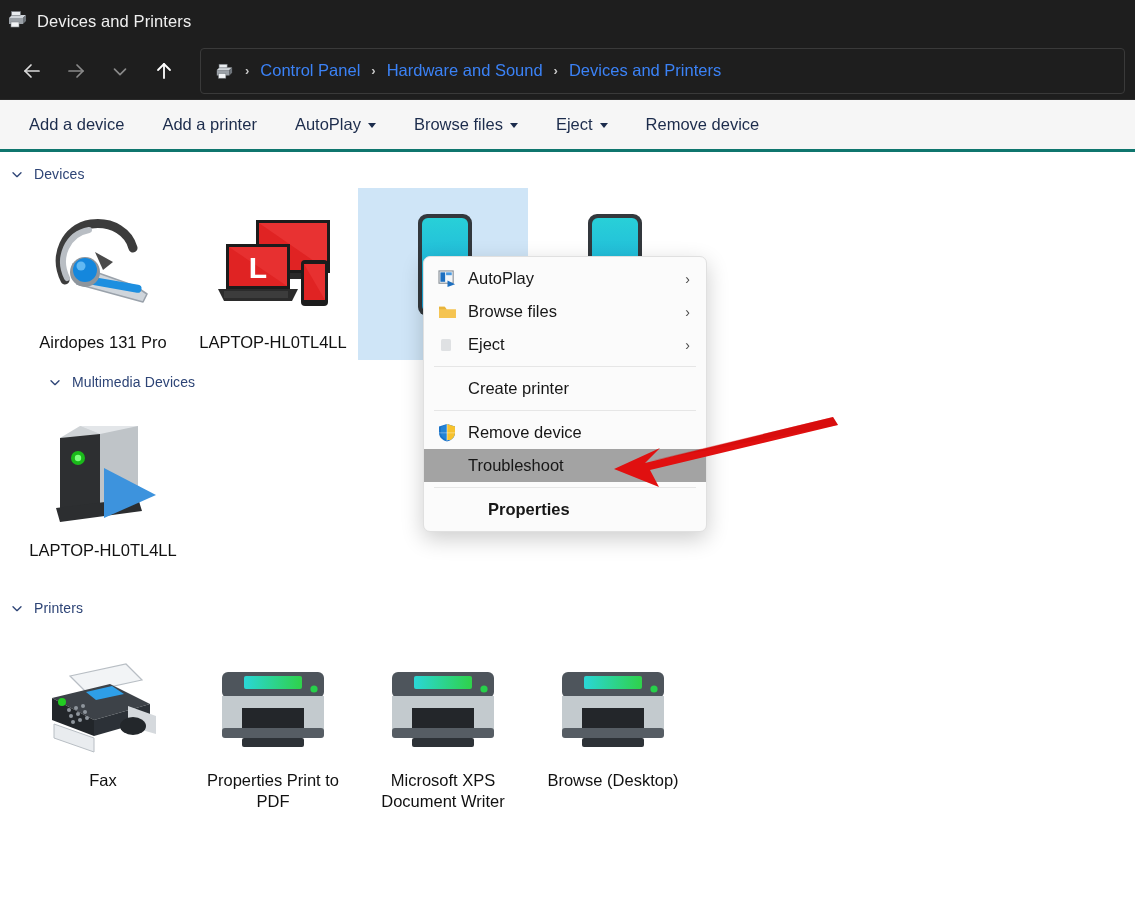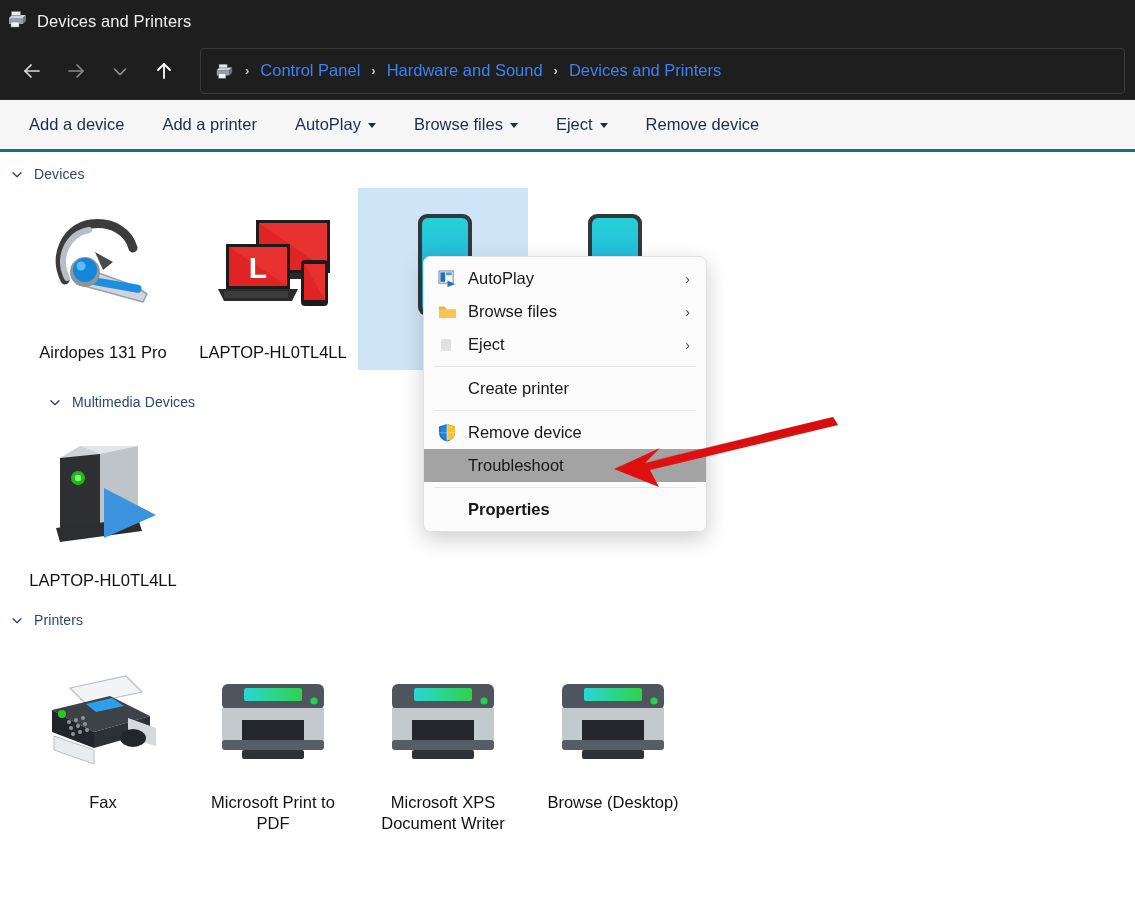--- a/index.html
+++ b/index.html
@@ -73,39 +73,39 @@
   }
   .sec-chev { display: block; }
   .grid { display: flex; padding-left: 18px; }
   .tile {
     width: 170px; display: flex; flex-direction: column;
     align-items: center; padding-top: 14px; padding-bottom: 6px;
   }
   .tile.selected { background: #cfe5f7; }
   .tile-art { height: 118px; display: flex; align-items: flex-end; justify-content: center; }
   .tile-label {
-    margin-top: 22px; font-size: 16.5px; color: #111;
+    margin-top: 12px; font-size: 16.5px; color: #111;
     text-align: center; line-height: 1.32; width: 150px;
   }
 
   
   .ctxmenu {
     position: absolute; left: 423px; top: 256px;
     width: 284px; background: #fbfbfb;
     border: 1px solid #e0e0e0; border-radius: 7px;
     box-shadow: 0 7px 22px rgba(0,0,0,.20);
     padding: 5px 0; z-index: 40;
   }
   .ctxitem {
     height: 33px; display: flex; align-items: center;
     padding: 0 12px 0 14px; font-size: 16.5px; color: #171717;
     position: relative;
   }
   .ctxitem.hl { background: #a3a3a3; }
-  .ctxitem.bold { font-weight: bold; }
+  .ctxitem.bold { font-weight: bold; margin-left: 20px; }
   .ctx-ico { width: 30px; display: flex; align-items: center; }
   .ctx-label { flex: 1; }
   .ctx-arrow { color: #4a4a4a; font-size: 14px; padding-right: 4px; }
   .ctxsep { height: 1px; background: #e6e6e6; margin: 5px 10px; }
 
   .arrow-layer { position: absolute; left: 0; top: 0; width: 1135px; height: 902px; pointer-events: none; z-index: 60; }
 </style>
 </head>
 <body>
 
@@ -260,21 +260,21 @@
         <div class="tile-art">
           <svg width="86" height="112" viewBox="0 0 86 112">
             <rect x="18" y="6" width="54" height="102" rx="9" fill="#33383d"></rect>
             <rect x="22" y="10" width="46" height="94" rx="6" fill="url(#phoneg)"></rect>
           </svg>
         </div>
         <div class="tile-label"></div>
       </div>
     </div>
 
-    <div class="section-head" style="margin-top:24px;padding-left:47px;">
+    <div class="section-head" style="margin-top:14px;padding-left:47px;">
       <svg class="sec-chev" width="16" height="16" viewBox="0 0 24 24" fill="none" stroke="#2d4476" stroke-width="2" stroke-linecap="round" stroke-linejoin="round">
           <polyline points="6,10 12,16 18,10"></polyline>
         </svg>
       <span>Multimedia Devices</span>
     </div>
 
     <div class="grid" style="margin-top:6px;">
       <div class="tile">
         <div class="tile-art">
           <svg width="130" height="112" viewBox="0 0 130 112">
@@ -285,21 +285,21 @@
             <circle cx="40" cy="42" r="7" fill="#1aba1a"></circle>
             <circle cx="40" cy="42" r="3.2" fill="#7dff7d"></circle>
             <path d="M18 92 L100 82 L104 95 L22 106 Z" fill="#2c2e30"></path>
             <path d="M66 52 L118 79 L66 102 Z" fill="#3d93dd"></path>
           </svg>
         </div>
         <div class="tile-label">LAPTOP-HL0TL4LL</div>
       </div>
     </div>
 
-    <div class="section-head" style="margin-top:14px;">
+    <div class="section-head" style="margin-top:32px;">
       <svg class="sec-chev" width="16" height="16" viewBox="0 0 24 24" fill="none" stroke="#2d4476" stroke-width="2" stroke-linecap="round" stroke-linejoin="round">
           <polyline points="6,10 12,16 18,10"></polyline>
         </svg>
       <span>Printers</span>
     </div>
 
     <div class="grid" style="margin-top:10px;">
 
       <div class="tile">
         <div class="tile-art">
@@ -341,21 +341,21 @@
             <rect x="14" y="14" width="102" height="26" rx="6" fill="#4e555c"></rect>
             <rect x="36" y="18" width="58" height="13" rx="2" fill="url(#ptop)"></rect>
             <circle cx="106" cy="31" r="3.6" fill="#27d04a"></circle>
             <rect x="14" y="38" width="102" height="38" fill="#c3cace"></rect>
             <rect x="34" y="50" width="62" height="26" fill="#23262a"></rect>
             <rect x="38" y="73" width="54" height="14" fill="#eef1f3" stroke="#b9c0c6" stroke-width="1"></rect>
             <rect x="14" y="70" width="102" height="10" rx="3" fill="#565d64"></rect>
             <rect x="34" y="80" width="62" height="9" rx="2" fill="#2d3237"></rect>
           </svg>
         </div>
-        <div class="tile-label">Microsoft Print to PDF</div>
+        <div class="tile-label">Properties Print to PDF</div>
       </div>
 
       <div class="tile">
         <div class="tile-art">
           <svg width="130" height="100" viewBox="0 0 130 100">
             <rect x="14" y="14" width="102" height="26" rx="6" fill="#4e555c"></rect>
             <rect x="36" y="18" width="58" height="13" rx="2" fill="url(#ptop)"></rect>
             <circle cx="106" cy="31" r="3.6" fill="#27d04a"></circle>
             <rect x="14" y="38" width="102" height="38" fill="#c3cace"></rect>
             <rect x="34" y="50" width="62" height="26" fill="#23262a"></rect>

